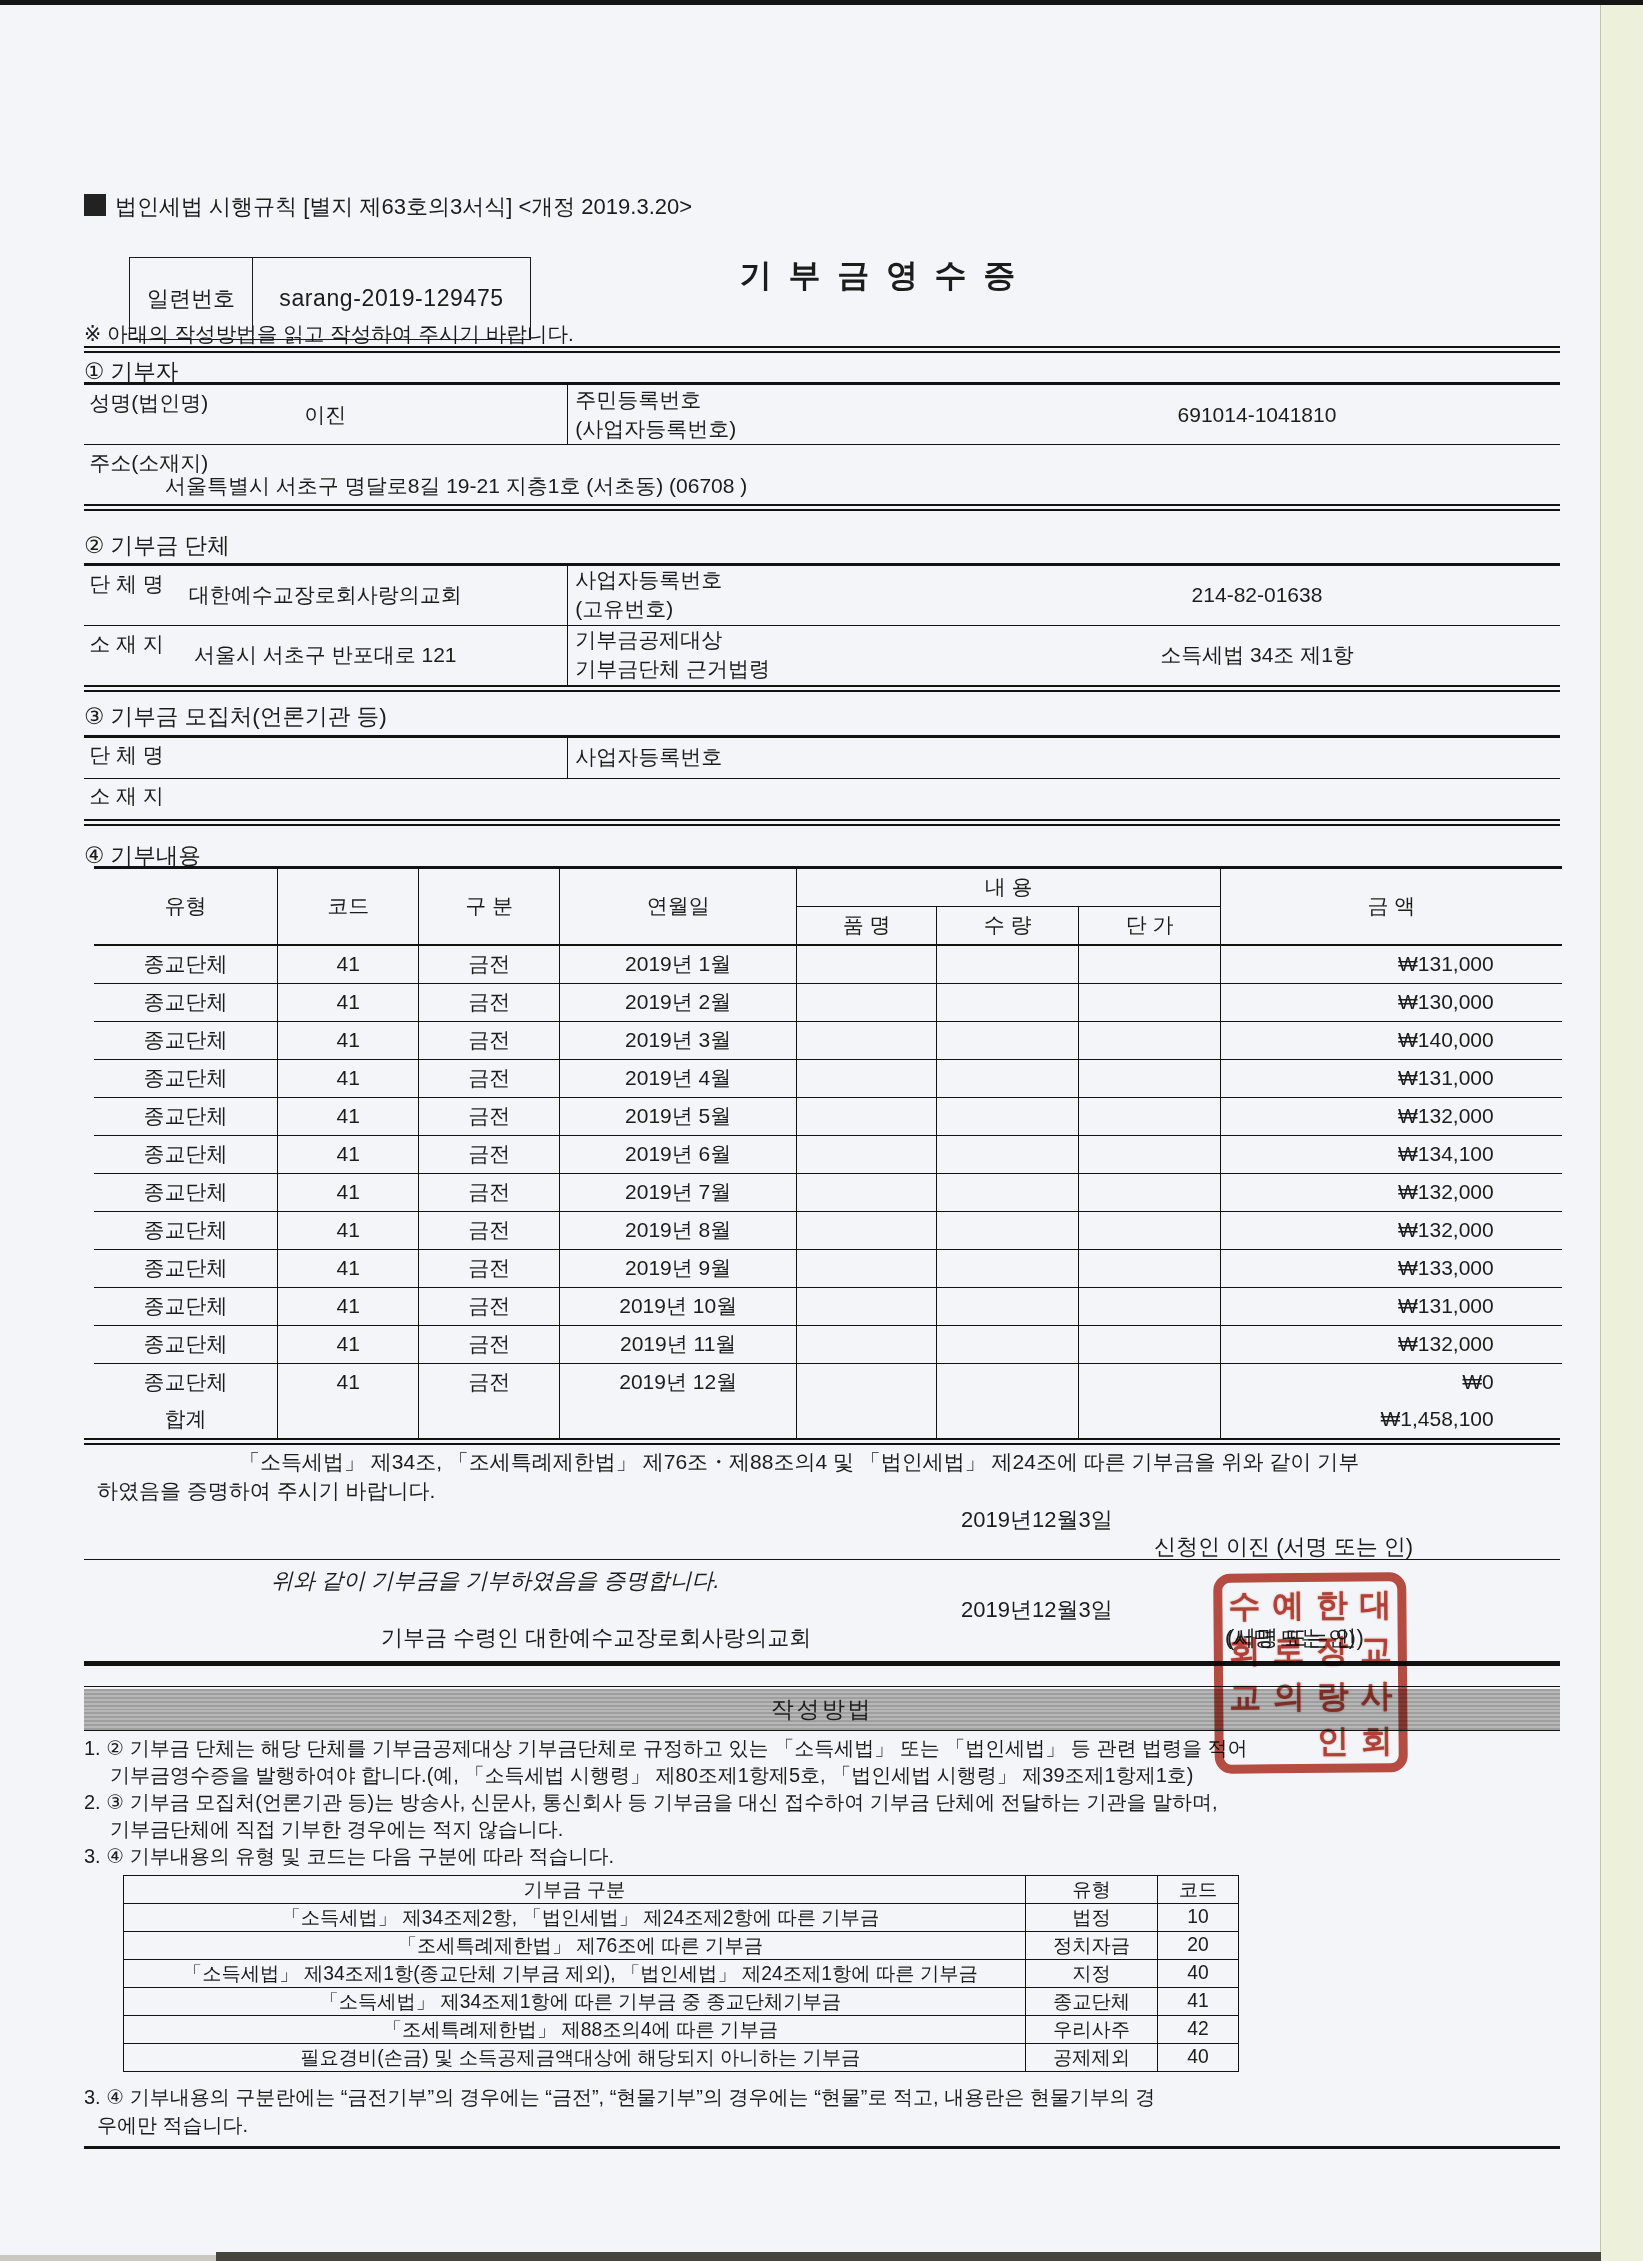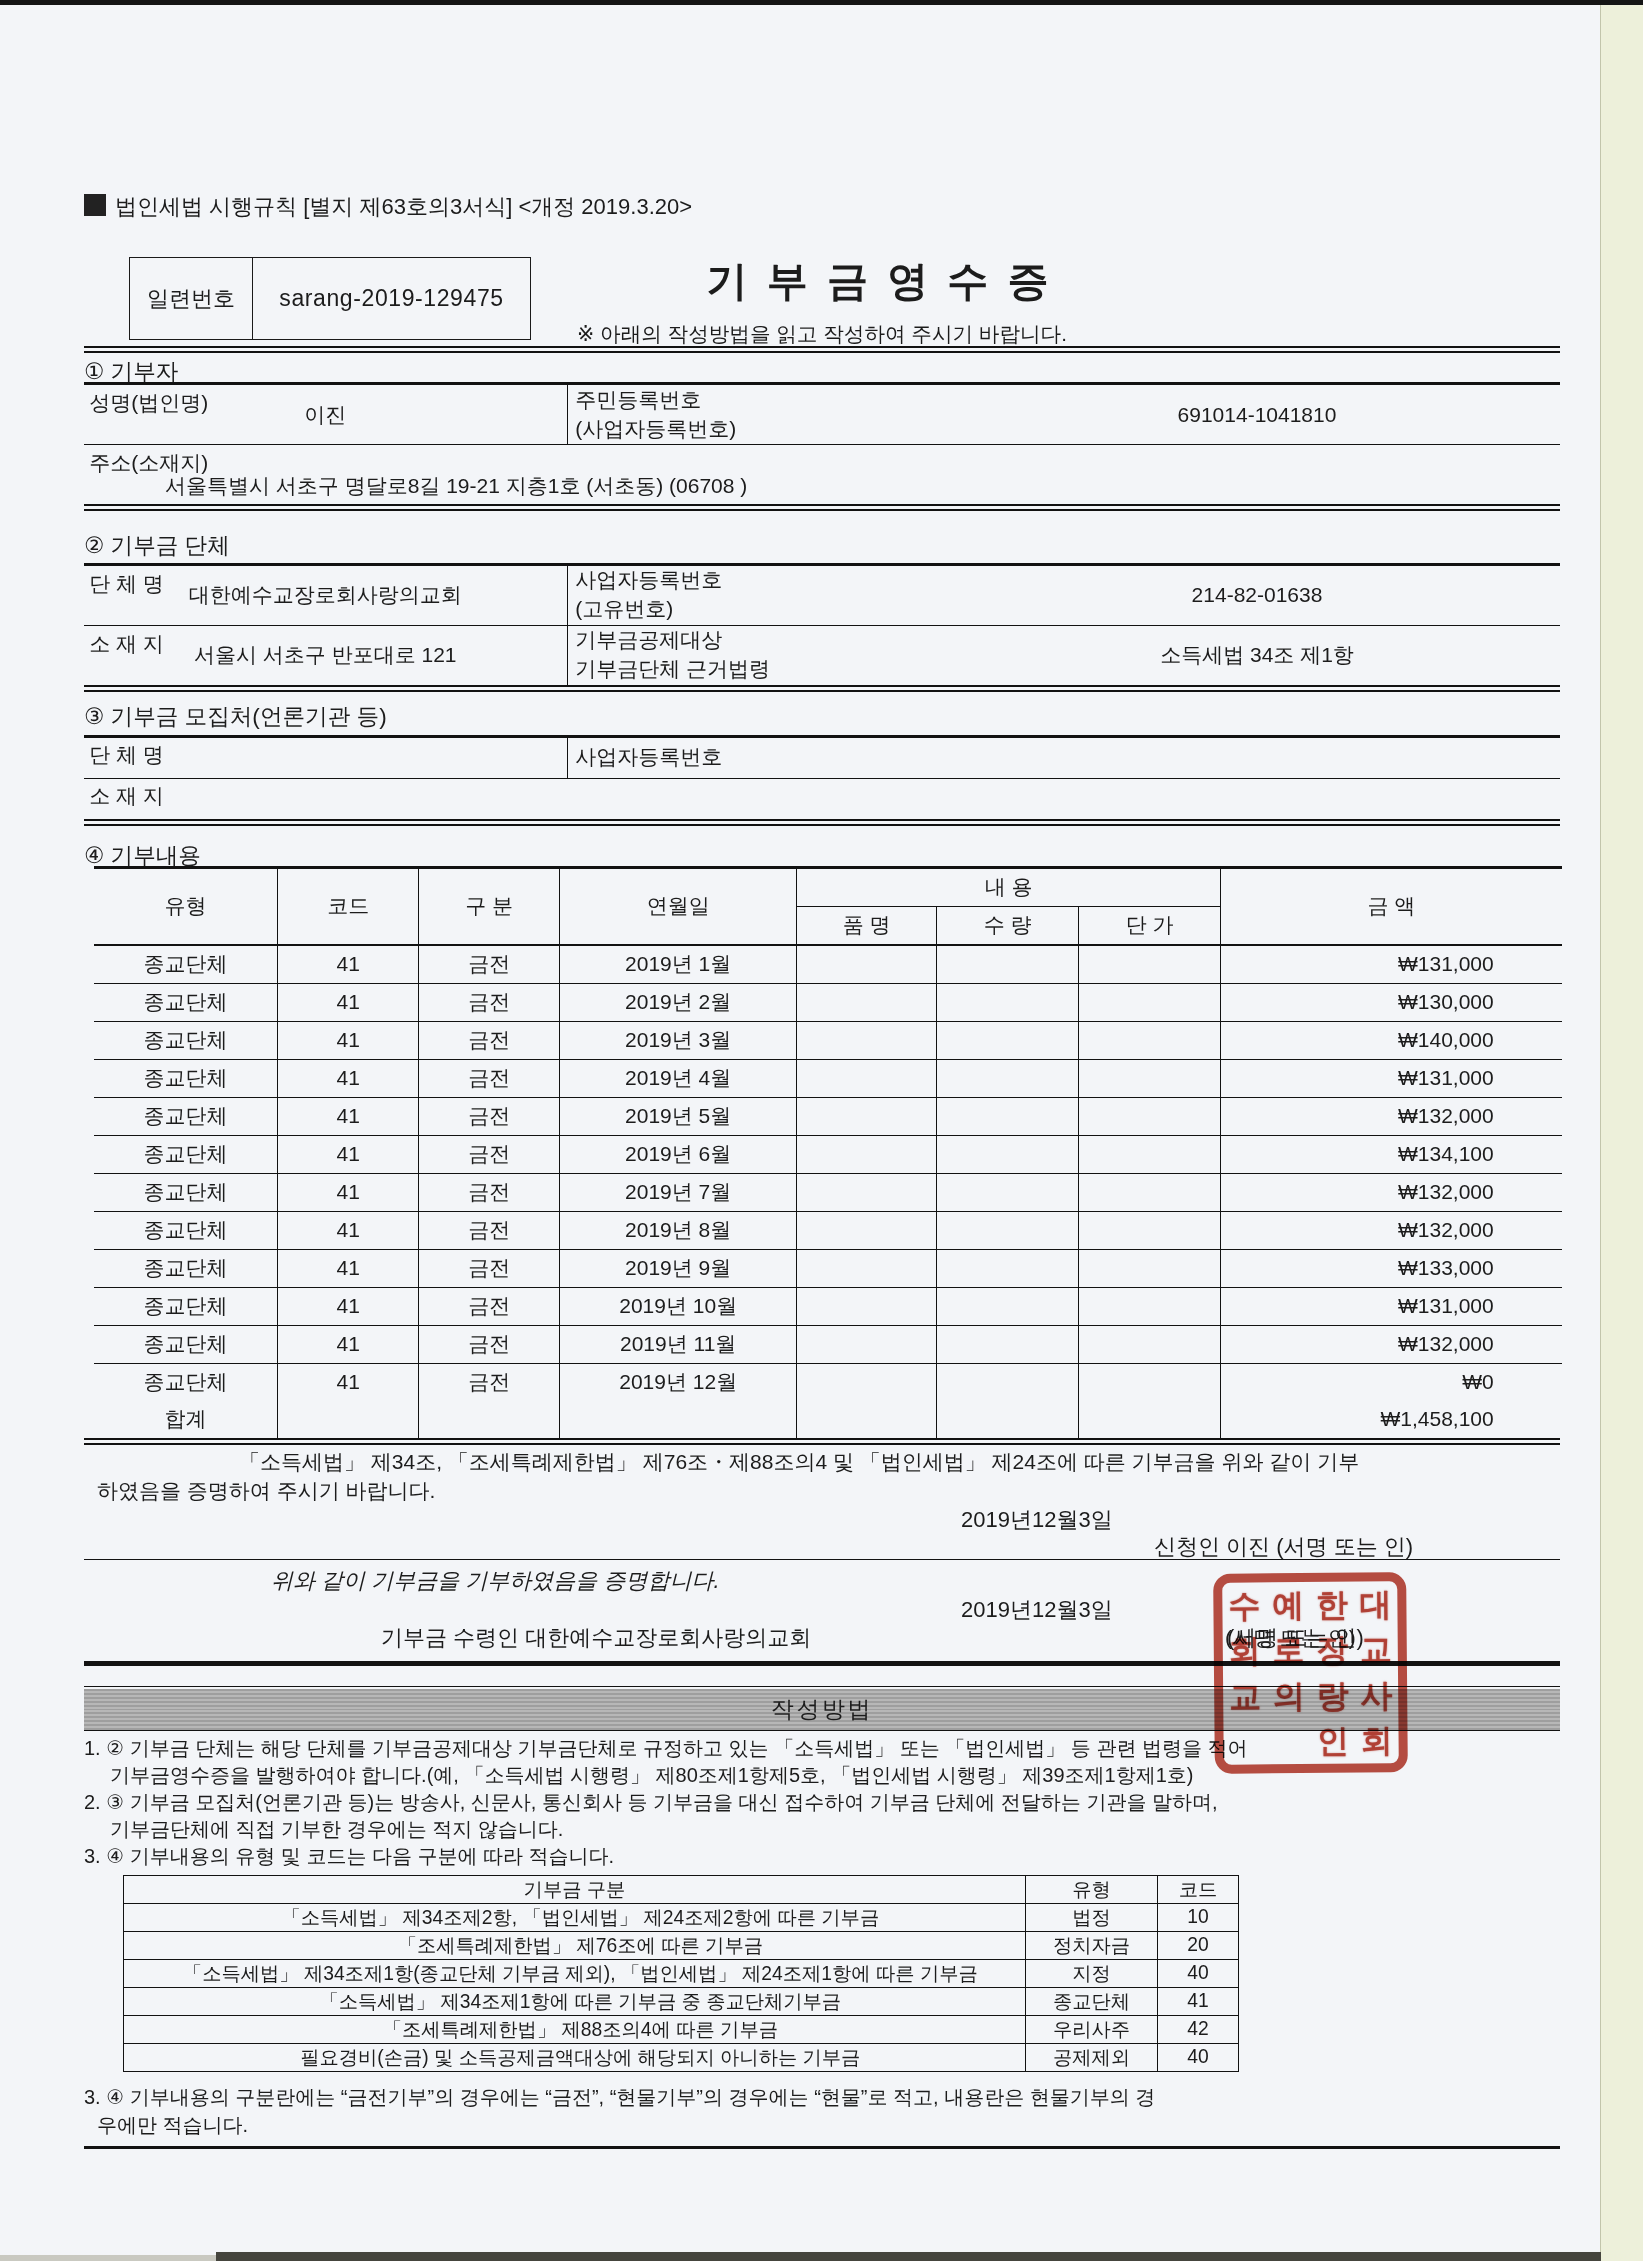--- a/index.html
+++ b/index.html
@@ -12,23 +12,23 @@
 
   .content{position:relative;margin-left:84px;width:1476px;}
 
   .form-note{padding-top:192px;font-size:22px;}
   .sq{display:inline-block;width:22px;height:22px;background:#222;vertical-align:-1.9px;margin-right:9px;}
 
   .header-row{position:relative;height:97px;}
   .serial-box{position:absolute;left:45px;top:35px;width:400px;height:81px;border:1.9px solid #1a1a1a;display:flex;}
   .serial-label{width:122px;border-right:1.9px solid #1a1a1a;display:flex;align-items:center;justify-content:center;font-size:22px;}
   .serial-value{flex:1;display:flex;align-items:center;justify-content:center;font-size:23px;letter-spacing:0.6px;}
-  .doc-title{position:absolute;left:512px;top:32px;width:567px;text-align:center;font-size:41px;font-weight:bold;letter-spacing:3.9px;}
-
-  .inst-note{margin-top:1.3px;font-size:20.6px;height:26px;text-align:center;}
+  .doc-title{position:absolute;left:512px;top:32px;width:567px;text-align:center;font-size:32px;font-weight:bold;letter-spacing:3.9px;}
+
+  .inst-note{margin-top:1.3px;font-size:20.6px;height:26px;}
 
   .dline{border-top:2.6px solid #121212;border-bottom:2.6px solid #121212;height:3.2px;}
   .sline{border-top:1.9px solid #121212;height:0;}
   .thickline{border-top:5.2px solid #121212;height:0;}
 
   .sec-title{font-size:22.6px;height:26px;}
   .mt36{margin-top:19px;} .mt14{margin-top:9px;} .mt22{margin-top:14px;} .mt4{margin-top:2.6px;}
   .mt10{margin-top:6.4px;} .mt12{margin-top:7.7px;}
 
   table{border-collapse:collapse;table-layout:fixed;}

